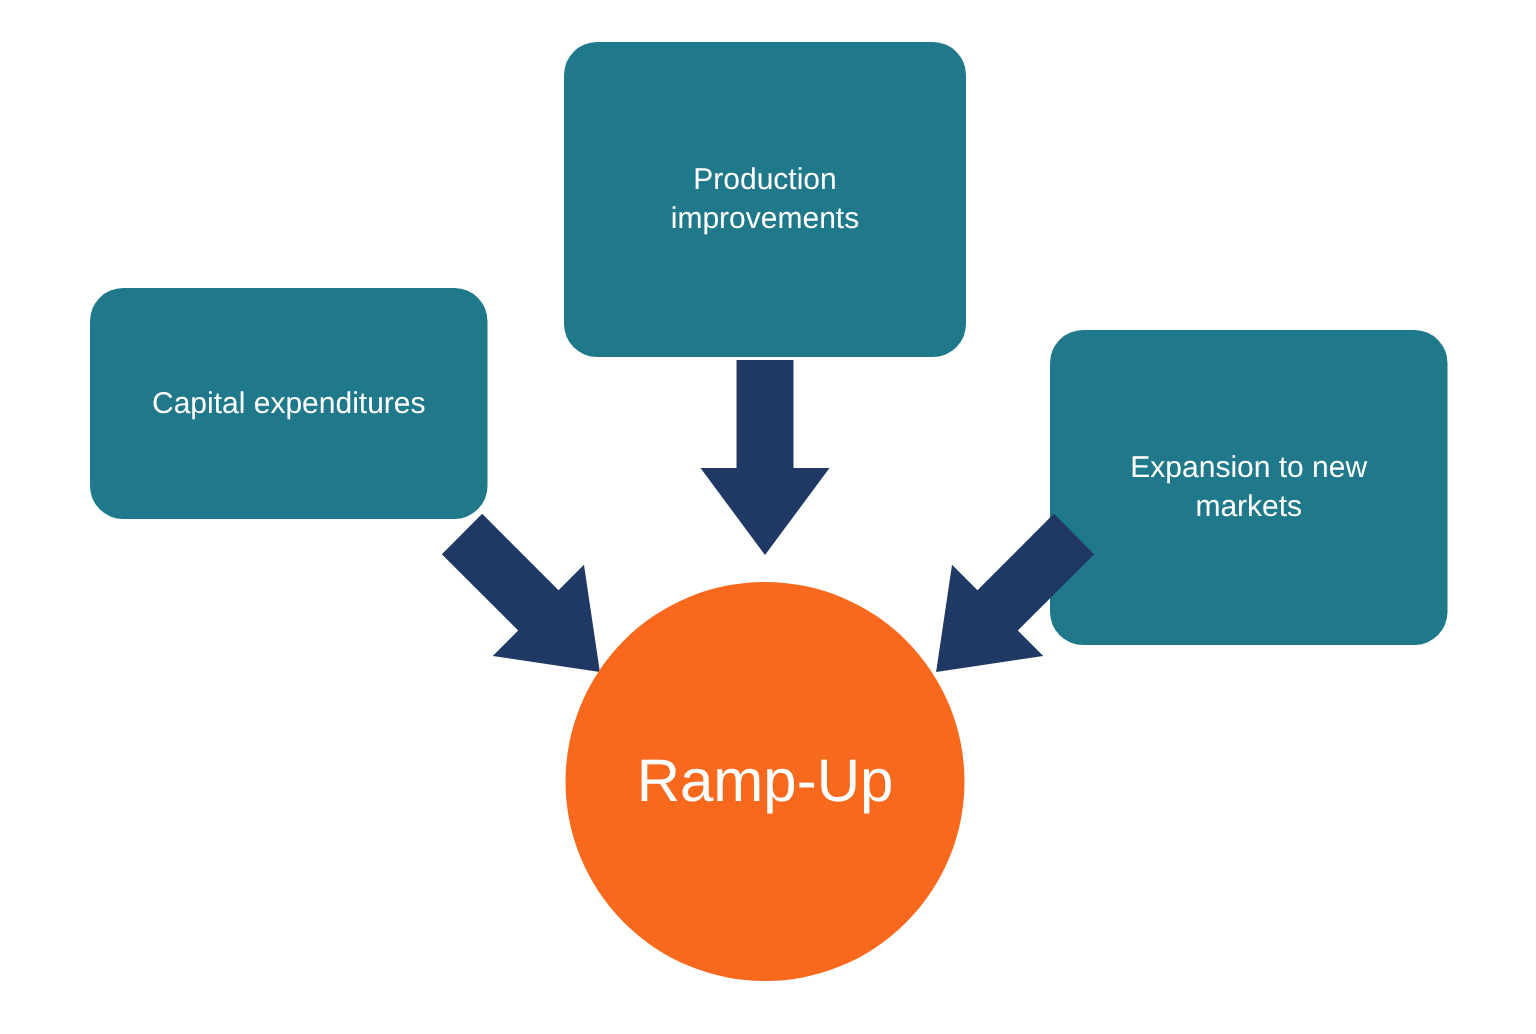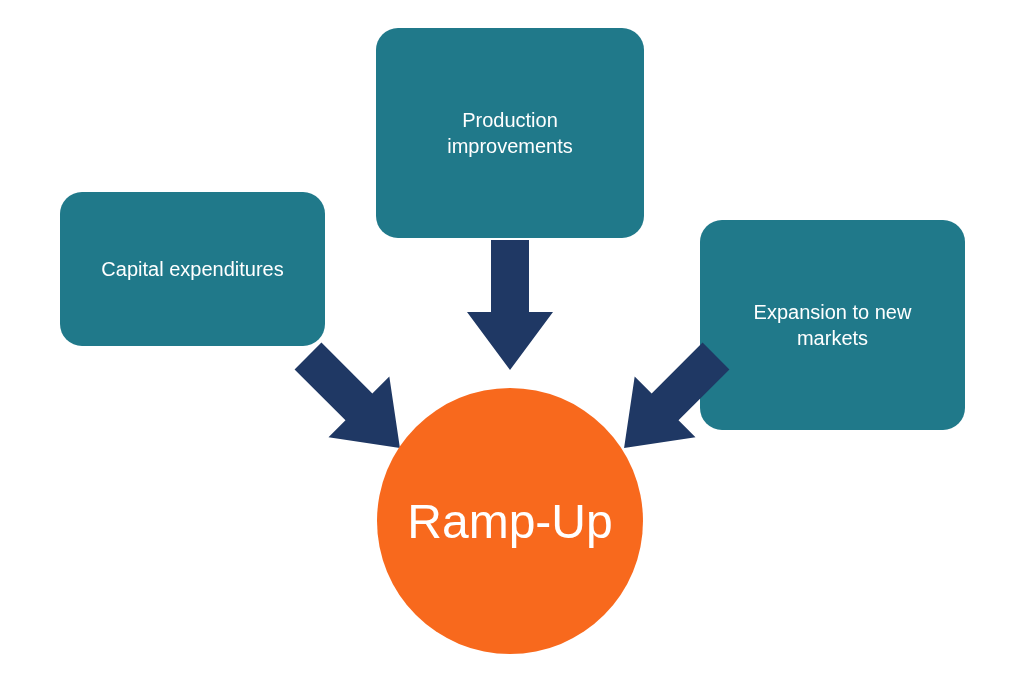--- a/index.html
+++ b/index.html
@@ -53,21 +53,21 @@
     width: 266px; height: 266px;
     border-radius: 50%;
     background: var(--color-circle);
     display: flex;
     align-items: center;
     justify-content: center;
     text-align: center;
   }
   .circle-label {
     color: var(--color-text);
-    font-size: 48px;
+    font-size: 40px;
   }
 </style>
 </head>
 <body>
 
 <div class="canvas">
 
   <div class="box box-left">
     <span class="box-label">Capital expenditures</span>
   </div>

